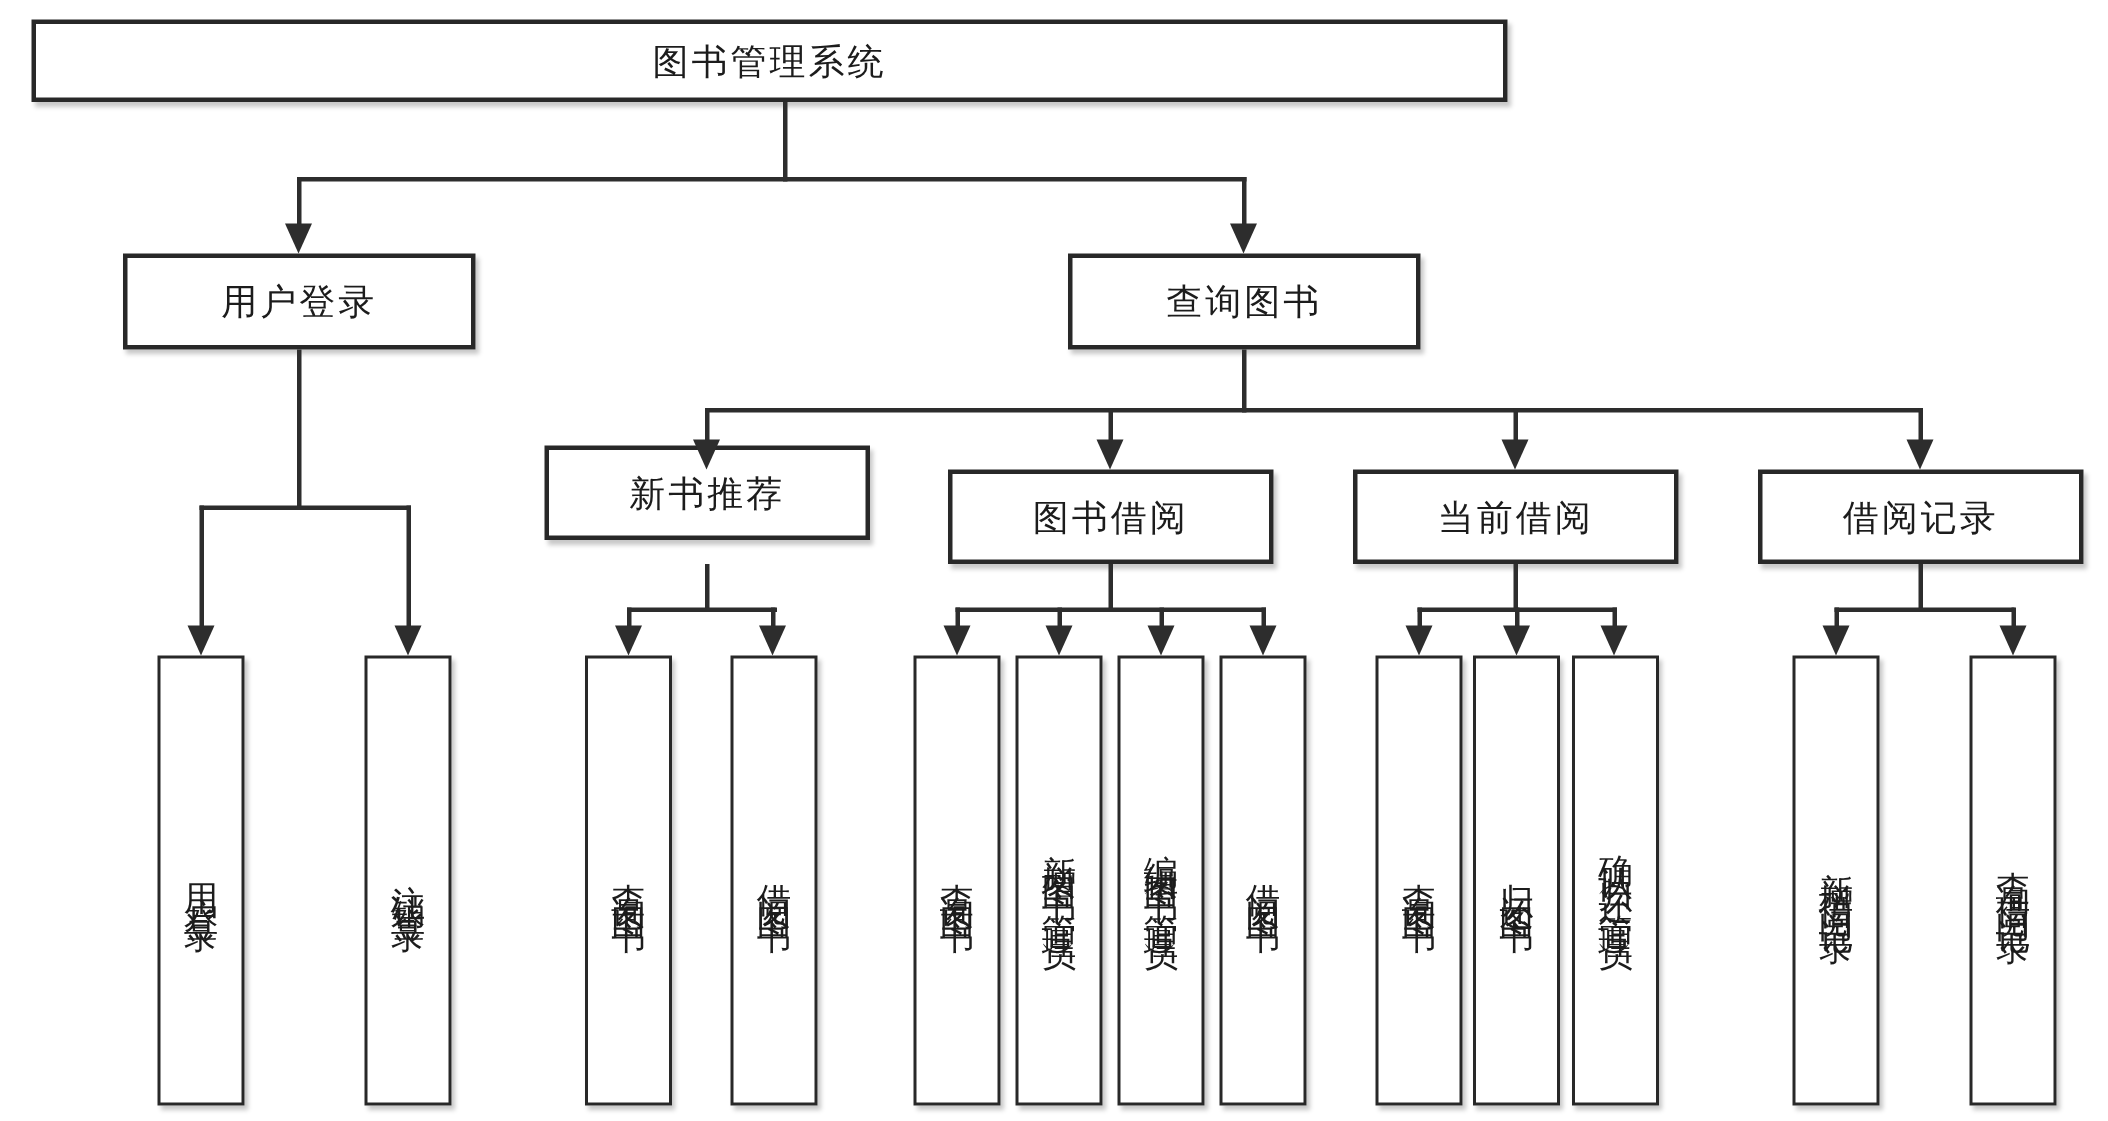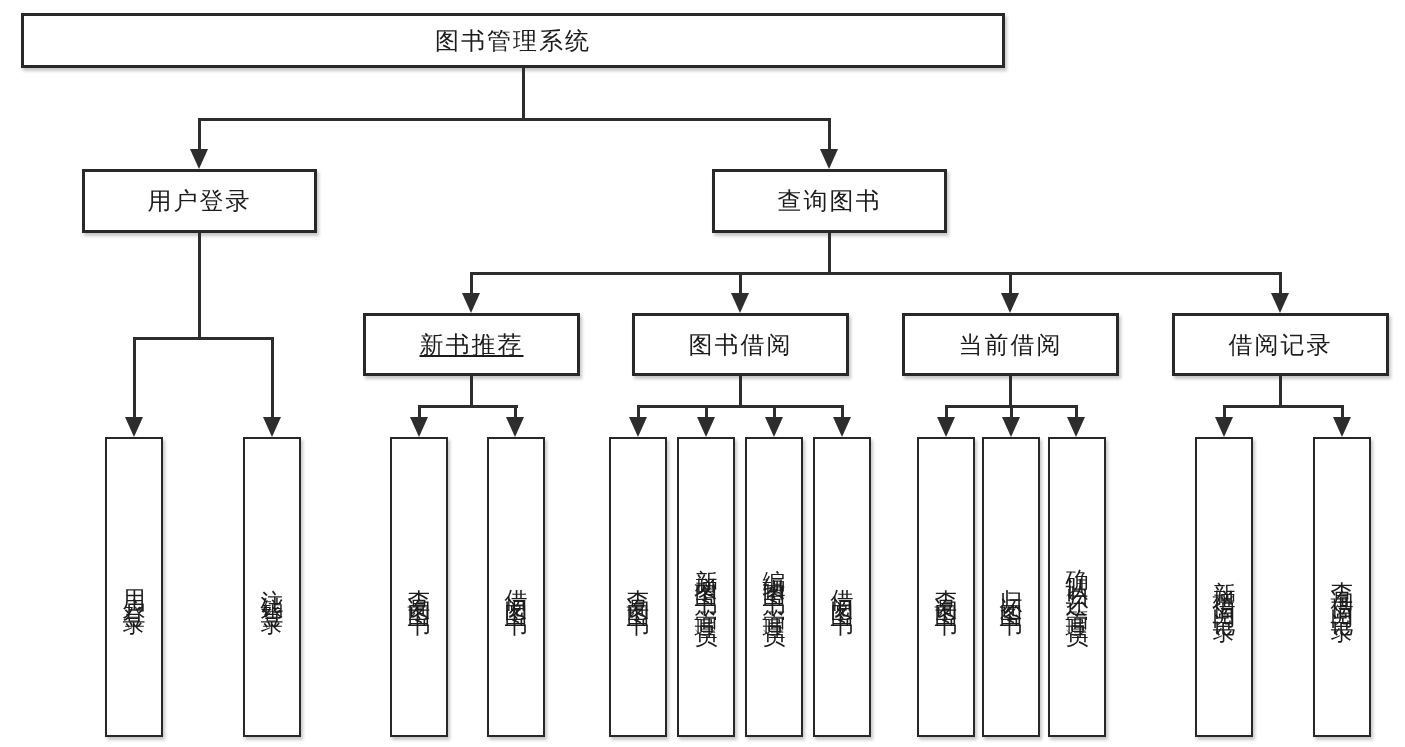--- a/index.html
+++ b/index.html
@@ -42,21 +42,21 @@
     </div>
 
   <div class="box hbox" style="left:82px;top:169px;width:235px;height:64px;">
       <span>用户登录</span>
     </div>
 
   <div class="box hbox" style="left:712px;top:169px;width:235px;height:64px;">
       <span>查询图书</span>
     </div>
 
-  <div class="box hbox" style="left:363px;top:313px;width:217px;height:63px;text-decoration:underline;">
+  <div class="box hbox" style="left:363px;top:297px;width:217px;height:63px;">
       <span>新书推荐</span>
     </div>
 
   <div class="box hbox" style="left:902px;top:313px;width:217px;height:63px;">
       <span>当前借阅</span>
     </div>
 
   <div class="box hbox" style="left:632px;top:313px;width:217px;height:63px;">
       <span>图书借阅</span>
     </div>

